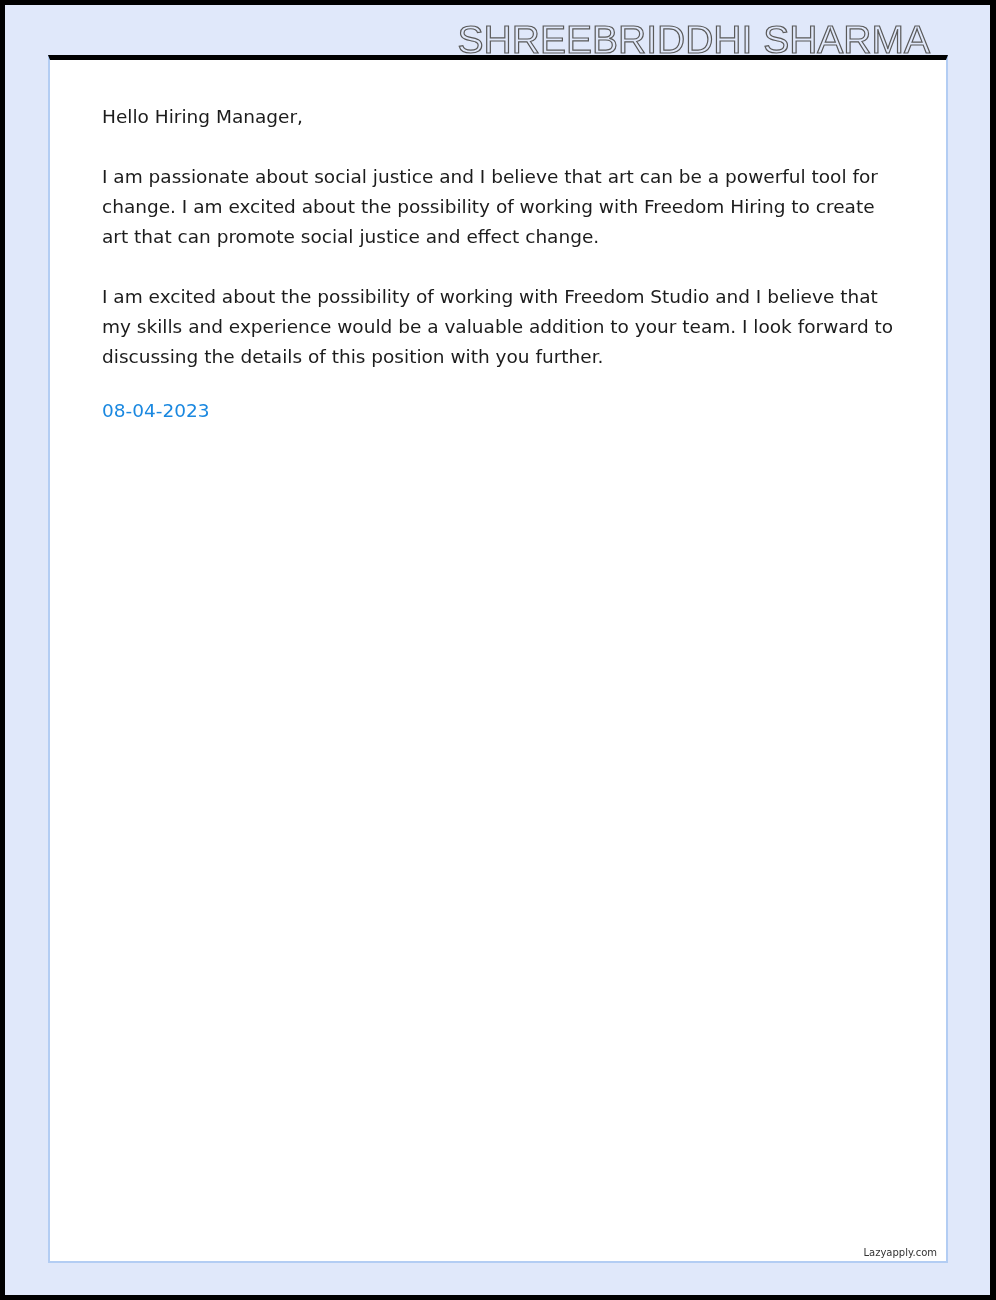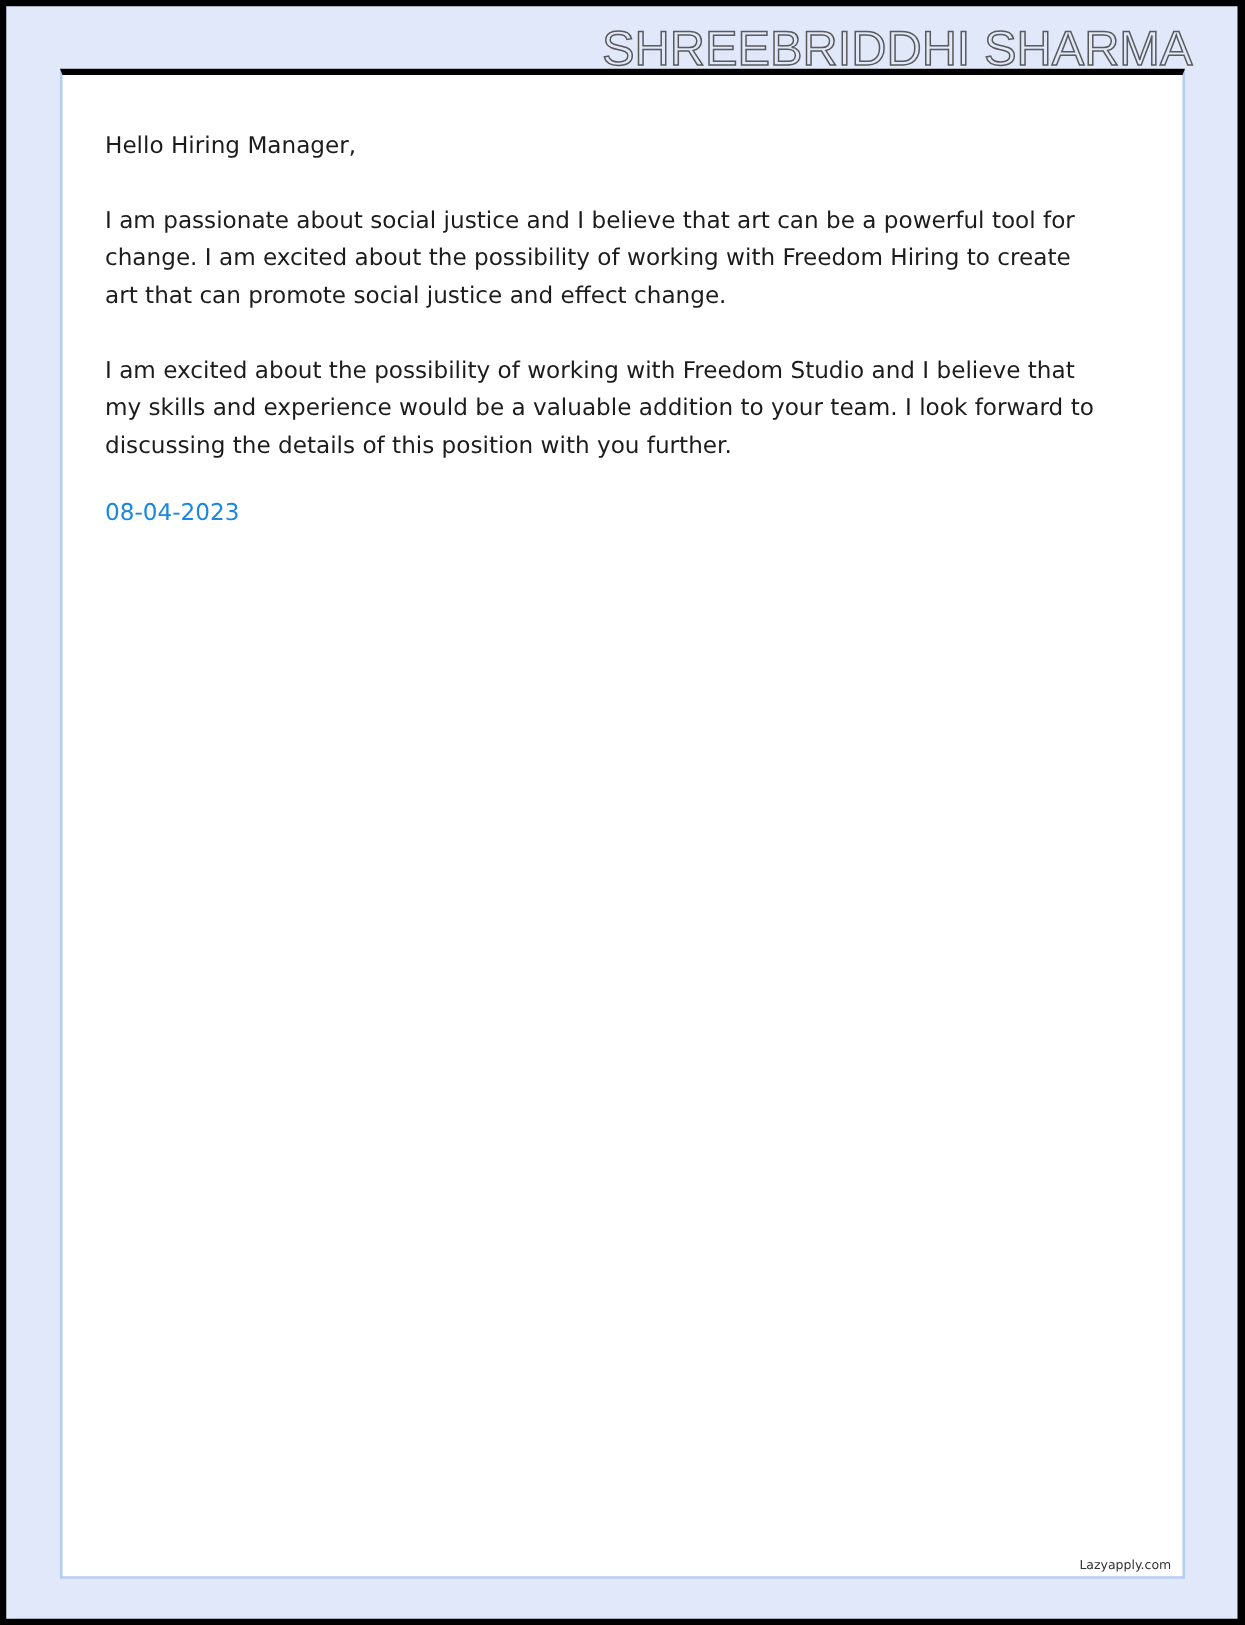--- a/index.html
+++ b/index.html
@@ -3,37 +3,37 @@
   <meta charset="utf-8">
   <style>
     * { box-sizing: border-box; margin: 0; padding: 0; }
     html, body { width: 996px; height: 1300px; overflow: hidden; background: #000; }
     body { font-family: "DejaVu Sans", sans-serif; }
     .page {
       position: absolute; left: 5px; top: 5px; width: 985px; height: 1290px;
       background: #e0e8fa;
     }
     .name {
-      position: absolute; right: 36px; top: 12px;
+      position: absolute; right: 60px; top: 12px;
       font-family: "Liberation Sans", sans-serif;
       font-size: 39px; letter-spacing: 0px;
       color: #e0e8fa;
       -webkit-text-stroke: 1.2px #5a5a5a;
       white-space: nowrap; line-height: 46px;
     }
     .card {
       position: absolute; left: 43px; top: 50px; width: 900px; height: 1208px;
       background: #ffffff;
       border-top: 5px solid #000;
       border-left: 2px solid #b3cdf3;
       border-right: 2px solid #b3cdf3;
       border-bottom: 2px solid #b3cdf3;
     }
     .body {
-      position: absolute; left: 34px; top: 42px; width: 800px;
+      position: absolute; left: 52px; top: 42px; width: 800px;
       font-size: 18.5px; line-height: 30px; color: #1c1c1c;
     }
     .body p { margin-bottom: 30px; }
     .body p.last { margin-bottom: 24px; }
     .date { color: #1a88e0; font-size: 18.5px; line-height: 30px; }
     .footer {
       position: absolute; right: 9px; bottom: 0px;
       font-size: 10px; color: #333; line-height: 16px;
     }
   </style>

